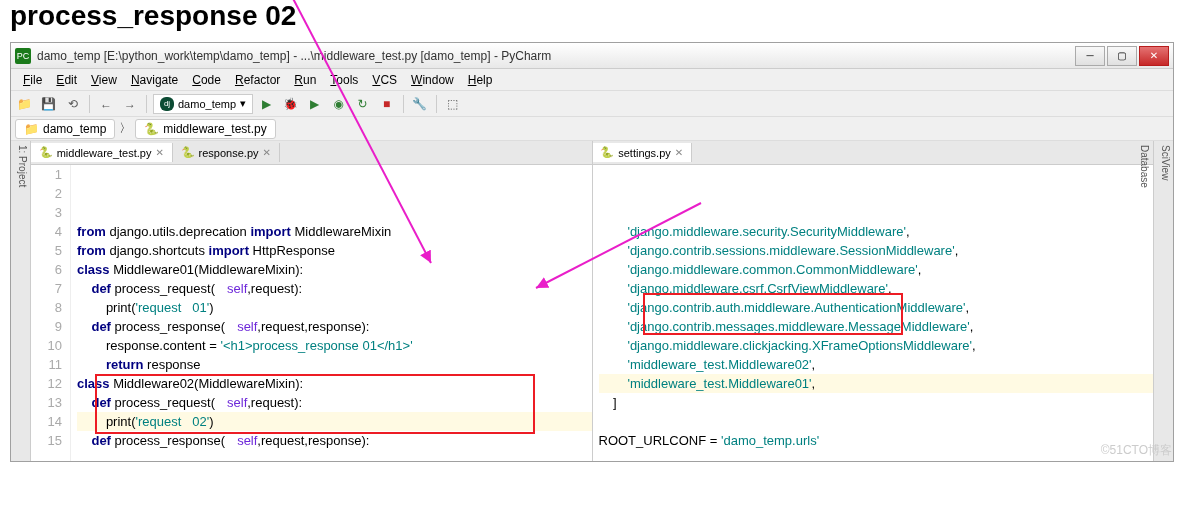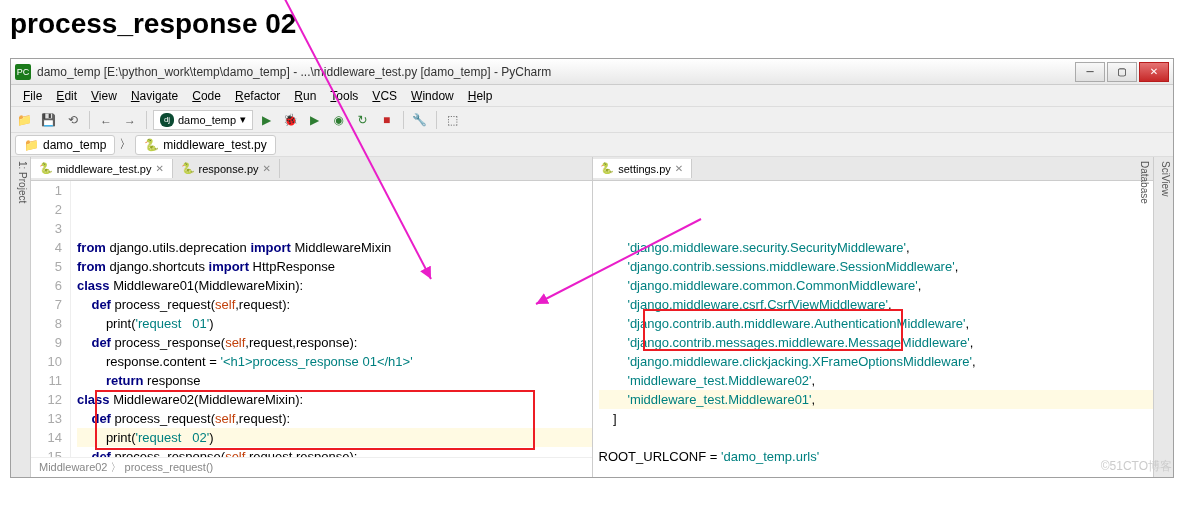--- a/index.html
+++ b/index.html
@@ -1,17 +1,17 @@
 <!DOCTYPE html>
 <html><head>
 <meta charset="utf-8">
 <style>
 * { margin: 0; padding: 0; box-sizing: border-box; font-family: "Segoe UI", Tahoma, sans-serif; }
 body { background: #fff; }
-.page-title { font-size: 28px; font-weight: bold; padding: 8px 10px; }
+.page-title { font-size: 28px; font-weight: bold; padding: 0 10px; }
 .window { border: 1px solid #a0a0a0; margin: 10px; background: #f0f0f0; position: relative; }
 .titlebar { background: linear-gradient(#fff, #e8e8e8); height: 26px; display: flex; align-items: center; padding: 0 4px; border-bottom: 1px solid #ccc; }
 .titlebar-icon { width: 16px; height: 16px; background: #1a7a1a; border-radius: 2px; display: flex; align-items: center; justify-content: center; color: #fff; font-size: 9px; font-weight: normal; margin-right: 6px; }
 .titlebar-text { flex: 1; font-size: 12px; color: #333; }
 .window-controls { display: flex; gap: 2px; }
 .win-btn { width: 30px; height: 20px; border: 1px solid #aaa; background: linear-gradient(#f8f8f8,#e0e0e0); display: flex; align-items: center; justify-content: center; font-size: 10px; cursor: pointer; }
 .win-close { background: linear-gradient(#e57373,#c62828); color: #fff; border-color: #b71c1c; }
 .menubar { height: 22px; display: flex; align-items: center; padding: 0 6px; gap: 2px; font-size: 12px; background: #f0f0f0; border-bottom: 1px solid #ddd; }
 .menubar span { padding: 2px 6px; cursor: pointer; }
 .menubar u { text-decoration: underline; }
@@ -32,21 +32,21 @@
 .editor-tab { padding: 3px 8px; display: flex; align-items: center; gap: 4px; border-right: 1px solid #ccc; cursor: pointer; }
 .editor-tab.active { background: #fff; }
 .tab-close { color: #888; font-size: 10px; }
 .code-area { flex: 1; display: flex; font-family: "Consolas", "Courier New", monospace; font-size: 13px; overflow: hidden; position: relative; }
 .gutter { width: 40px; background: #fff; border-right: 1px solid #eee; text-align: right; padding-right: 8px; color: #aaa; line-height: 19px; }
 .gutter-num { height: 19px; }
 .code-lines { flex: 1; padding-left: 6px; line-height: 19px; position: relative; white-space: pre; }
 .code-line { height: 19px; position: relative; }
 .code-line.hl { background: #fffae3; }
 .kw { color: #000080; font-weight: bold; }
-.self { color: #c2410c; }
+.self { color: #6d28d9; margin-left: 12px; }
 .str { color: #008080; }
 .redbox { position: absolute; border: 2px solid #ed1c24; pointer-events: none; }
 .arrow { position: absolute; pointer-events: none; }
 .breadcrumb { height: 20px; font-size: 11px; color: #888; padding: 2px 8px; border-top: 1px solid #eee; }
 .watermark { position: absolute; right: 1px; bottom: 2px; font-size: 12px; color: #ccc; }
 </style>
 </head>
 <body>
 
 <div class="page-title">process_response 02</div>
@@ -148,21 +148,20 @@
             <div class="gutter-num">11</div>
             <div class="gutter-num">12</div>
             <div class="gutter-num">13</div>
             <div class="gutter-num">14</div>
             <div class="gutter-num">15</div>
           </div>
         <div class="code-lines" id="left-code">
           
         <div class="code-line"><span class="kw">from </span><span>django.utils.deprecation </span><span class="kw">import </span><span>MiddlewareMixin</span></div><div class="code-line"><span class="kw">from </span><span>django.shortcuts </span><span class="kw">import </span><span>HttpResponse</span></div><div class="code-line"><span class="kw">class </span><span>Middleware01(MiddlewareMixin):</span></div><div class="code-line"><span class="kw">    def </span><span>process_request(</span><span class="self">self</span><span>,request):</span></div><div class="code-line"><span>        print(</span><span class="str">'request   01'</span><span>)</span></div><div class="code-line"><span class="kw">    def </span><span>process_response(</span><span class="self">self</span><span>,request,response):</span></div><div class="code-line"><span>        response.content = </span><span class="str">'&lt;h1&gt;process_response 01&lt;/h1&gt;'</span></div><div class="code-line"><span class="kw">        return </span><span>response</span></div><div class="code-line"><span class="kw">class </span><span>Middleware02(MiddlewareMixin):</span></div><div class="code-line"><span class="kw">    def </span><span>process_request(</span><span class="self">self</span><span>,request):</span></div><div class="code-line hl"><span>        print(</span><span class="str">'request   02'</span><span>)</span></div><div class="code-line"><span class="kw">    def </span><span>process_response(</span><span class="self">self</span><span>,request,response):</span></div><div class="redbox" style="left:24px; top:209px; width:440px; height:60px;"></div></div>
       </div>
-      <div class="breadcrumb">Middleware02 〉 process_request()</div>
     </div>
 
     <div class="editor-pane" style="border-right:none">
       <div class="editor-tabs" id="right-tabs">
           <div class="editor-tab active">
             <span class="py-icon">🐍</span>
             <span>settings.py</span>
             <span class="tab-close">✕</span>
           </div>
         </div>

